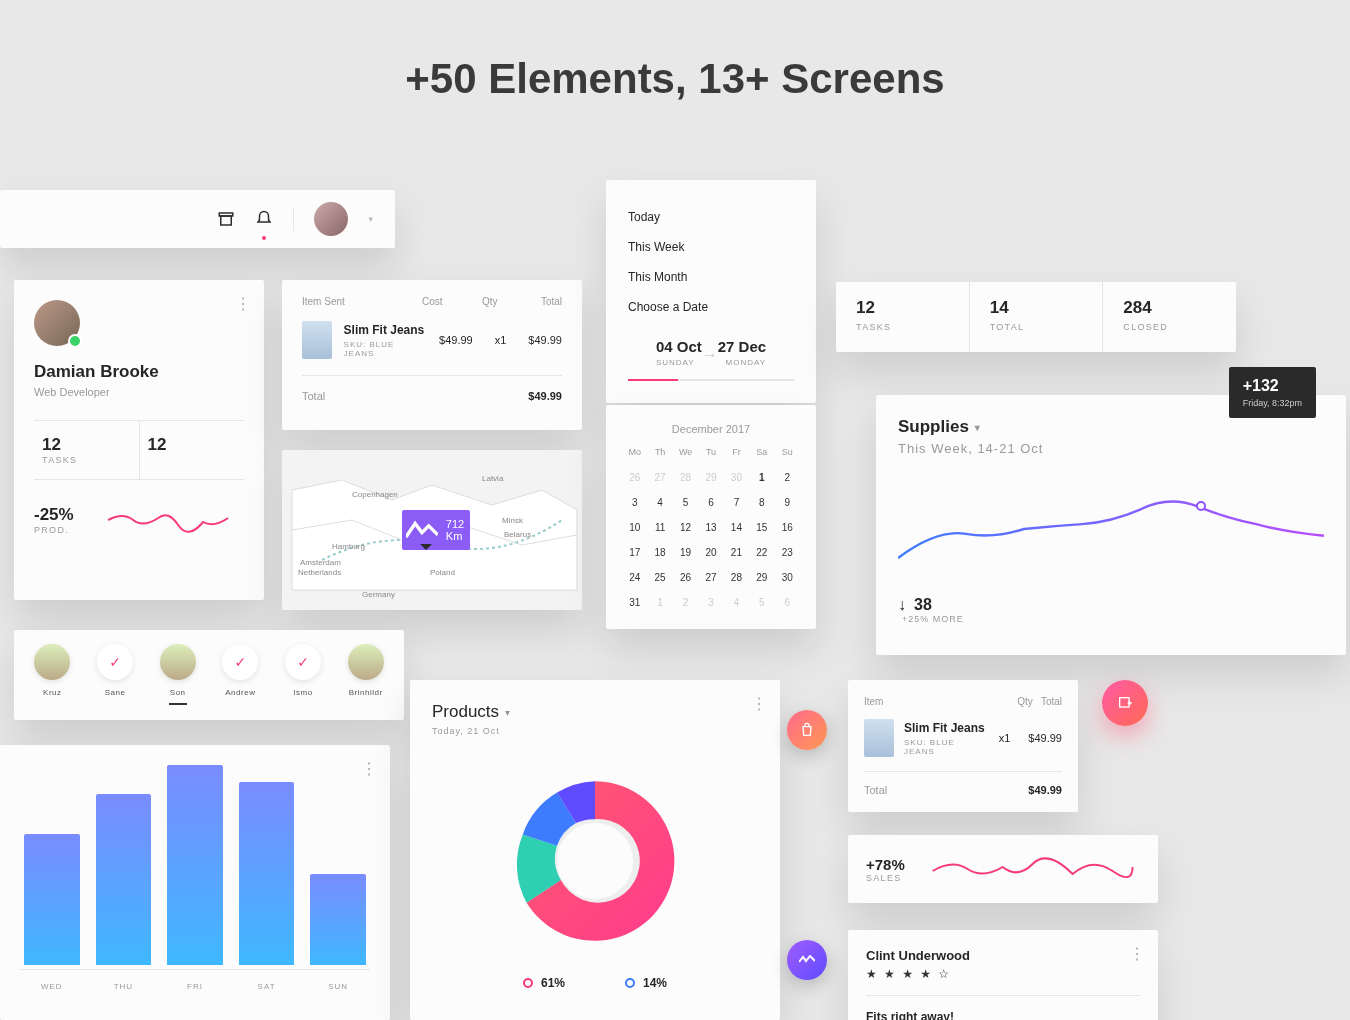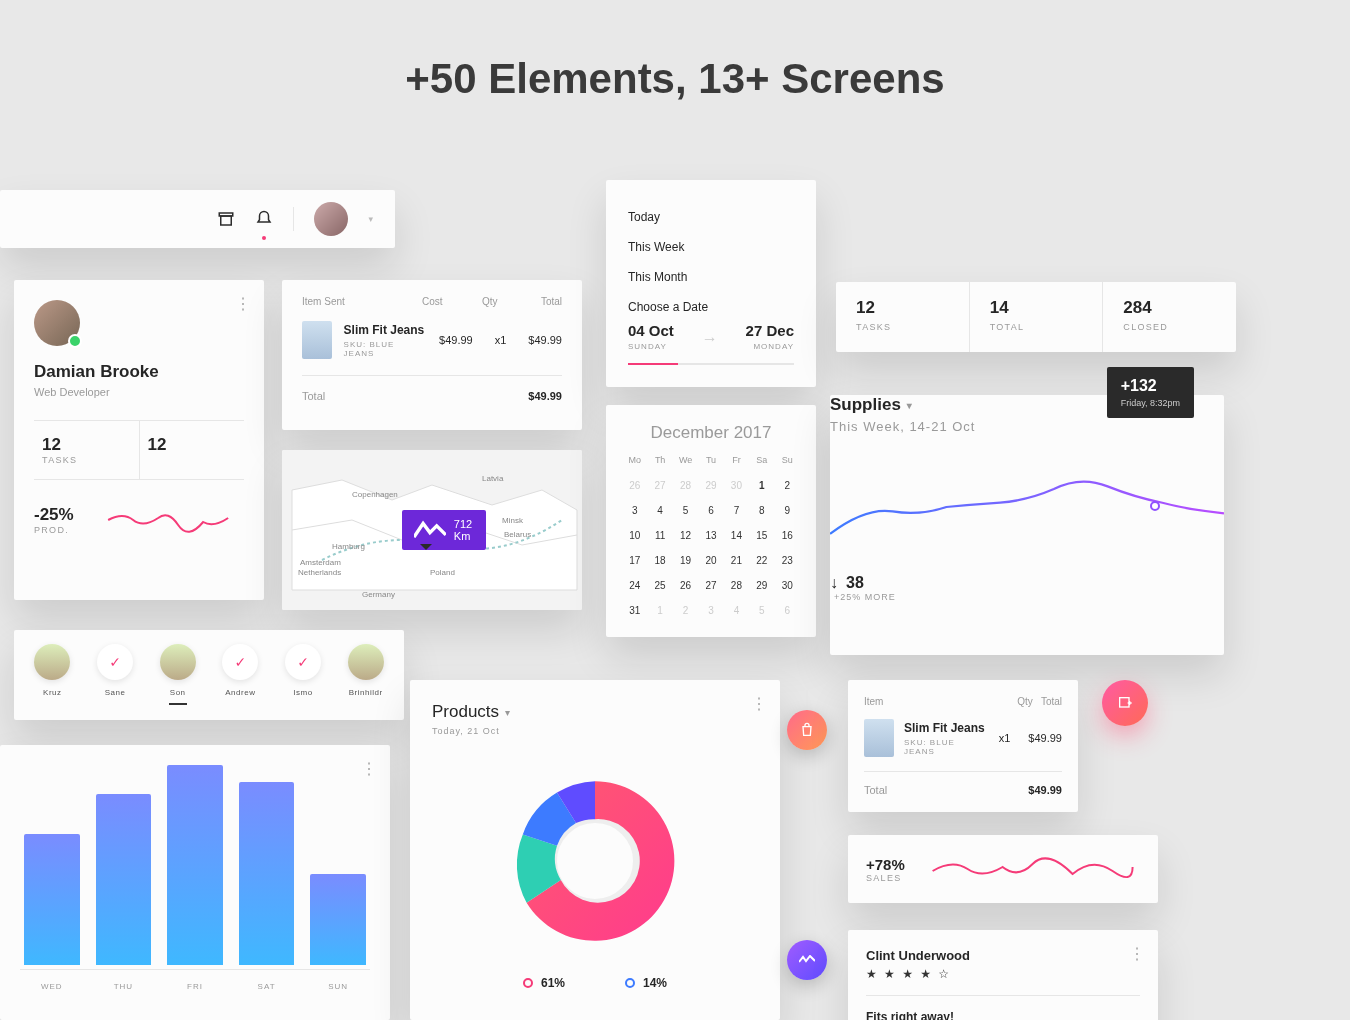--- a/index.html
+++ b/index.html
@@ -50,50 +50,50 @@
   .jeans{width:30px;height:38px;background:linear-gradient(#cfe0ef,#a9c0d9);border-radius:2px}
   .sent .prod{font-size:12px;font-weight:600}
   .sent .sku{font-size:8px;letter-spacing:1px;color:var(--muted);margin-top:3px}
   .sent .vals{margin-left:auto;display:flex;gap:22px;font-size:11px}
   .sent .total{border-top:1px solid var(--line);display:flex;justify-content:space-between;margin-top:16px;padding-top:14px;font-size:11px;color:var(--muted)}
   .sent .total b{color:var(--text)}
 
   
   .map{left:282px;top:450px;width:300px;height:160px;overflow:hidden}
   .map svg{width:100%;height:100%}
-  .map .tag{position:absolute;left:120px;top:60px;background:#6d28d9;color:#fff;font-size:11px;padding:8px 12px;border-radius:2px;display:flex;gap:8px;align-items:center}
+  .map .tag{position:absolute;left:120px;top:60px;background:#8b5cf6;color:#fff;font-size:11px;padding:8px 4px;border-radius:2px;display:flex;gap:8px;align-items:center}
   .map .tag::after{content:"";position:absolute;bottom:-6px;left:18px;border:6px solid transparent;border-top-color:#2a2a2a}
   .maplbl{position:absolute;font-size:8px;color:#888}
 
   
   .datemenu{left:606px;top:180px;width:210px;padding:22px}
   .datemenu .item{font-size:12px;padding:8px 0;cursor:pointer}
-  .datemenu .dates{display:flex;justify-content:space-between;align-items:center;padding-bottom:12px}
+  .datemenu .dates{display:flex;justify-content:center;align-items:center;margin-top:16px;padding-bottom:12px}
   .datemenu .date .d{font-size:15px;font-weight:700}
   .datemenu .date .w{font-size:8px;letter-spacing:1px;color:var(--muted);margin-top:3px}
   .datemenu .arrow{color:#ccc;font-size:16px}
   .datemenu .bar{height:2px;background:var(--line);position:relative}
   .datemenu .bar::before{content:"";position:absolute;left:0;top:0;width:30%;height:100%;background:var(--pink)}
 
   
   .cal{left:606px;top:405px;width:210px;padding:18px}
-  .cal .month{text-align:center;font-size:17px;color:var(--muted);margin-bottom:12px}
+  .cal .month{text-align:center;font-size:11px;color:var(--muted);margin-bottom:12px}
   .cal .grid{display:grid;grid-template-columns:repeat(7,1fr);gap:8px 4px;font-size:10px;text-align:center}
   .cal .grid .h{color:var(--muted);font-size:9px;margin-bottom:4px}
   .cal .grid .d{color:#333;padding:3px 0}
   .cal .grid .out{color:#ccc}
   .cal .grid .sel{font-weight:700}
 
   
   .kpis{left:836px;top:282px;width:400px;height:70px;display:flex}
   .kpis .kpi{flex:1;padding:16px 20px;display:flex;flex-direction:column;gap:4px}
   .kpis .kpi+.kpi{border-left:1px solid var(--line)}
 
   
-  .supplies{left:830px;top:395px;width:394px;height:260px;}
+  .supplies{left:876px;top:395px;width:470px;height:260px;padding:22px}
   .supplies .ttl{font-size:17px;font-weight:700;display:flex;align-items:center;gap:6px}
   .supplies .sub{font-size:13px;letter-spacing:1px;color:var(--muted);margin-top:4px}
   .supplies svg.chart{width:100%;height:110px;margin-top:18px}
   .supplies .callout{position:absolute;right:30px;top:-28px;background:#2a2a2a;color:#fff;padding:10px 14px;border-radius:2px}
   .supplies .callout .v{font-size:16px;font-weight:700}
   .supplies .callout .t{font-size:9px;color:#ccc;margin-top:3px}
   .supplies .callout::after{content:"";position:absolute;bottom:-8px;left:22px;border:8px solid transparent;border-top-color:#2a2a2a}
   .supplies .marker{position:absolute;width:10px;height:10px;border:2px solid var(--purple);background:#fff;border-radius:50%}
   .supplies .bottom{display:flex;align-items:center;gap:8px;margin-top:8px}
   .supplies .delta{font-size:16px;font-weight:700}

